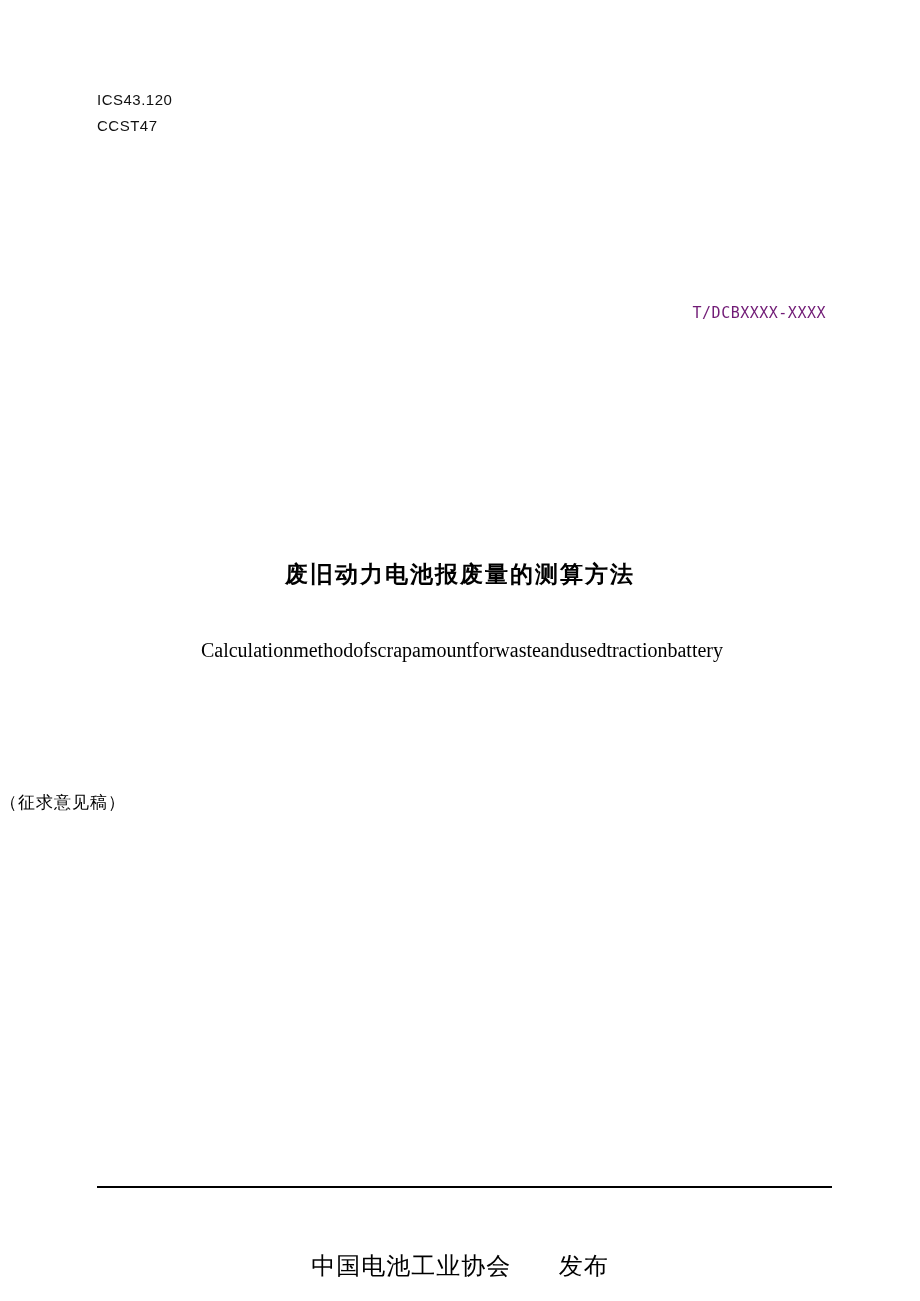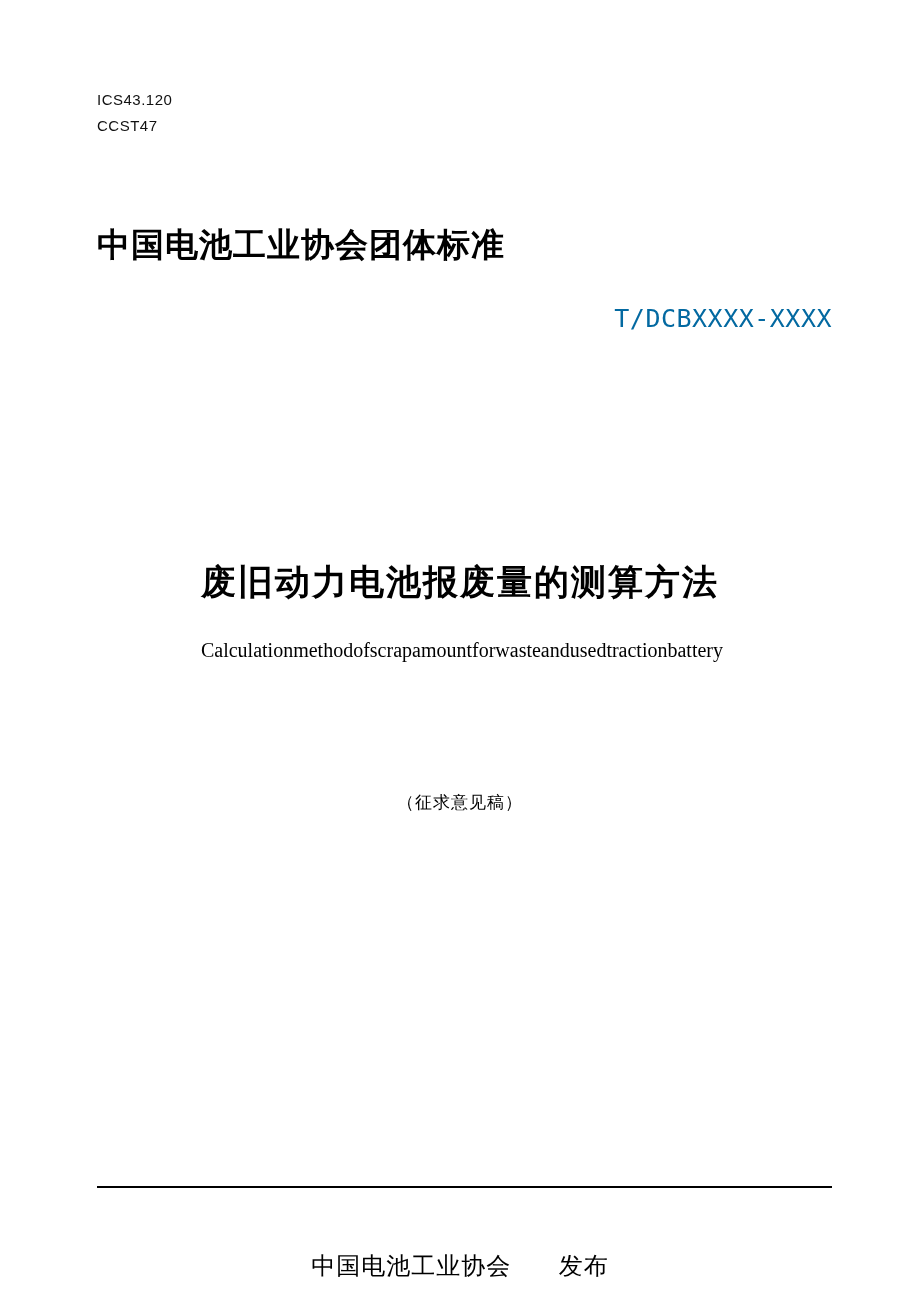--- a/index.html
+++ b/index.html
@@ -42,38 +42,38 @@
     font-size: 33px;
     font-weight: bold;
     letter-spacing: 1px;
     white-space: nowrap;
     color: #000;
   }
 
   
   .std-number {
     position: absolute;
-    right: 88px;
+    right: 94px;
     top: 257px;
     font-family: "DejaVu Sans Mono", monospace;
-    font-size: 25px;
+    font-size: 15px;
     letter-spacing: 0.5px;
     white-space: nowrap;
-    color: #0369a1;
+    color: #701a75;
   }
 
   
   .doc-title {
     position: absolute;
     left: 0;
     right: 0;
     top: 512px;
     text-align: center;
     font-family: "DejaVu Sans", sans-serif;
-    font-size: 35px;
+    font-size: 23px;
     font-weight: bold;
     letter-spacing: 2px;
     color: #000;
   }
 
   
   .doc-title-en {
     position: absolute;
     left: 4px;
     right: 0;
@@ -84,21 +84,20 @@
     letter-spacing: 0px;
     color: #000;
   }
 
   
   .draft-note {
     position: absolute;
     left: 0;
     right: 0;
     top: 744px;
-    text-align: center;
     font-family: "Liberation Serif", serif;
     font-size: 17px;
     letter-spacing: 1px;
     color: #000;
   }
 
   
   .patent-note {
     position: absolute;
     left: 0;
@@ -161,21 +160,20 @@
 </head>
 <body>
 
 <div class="page">
 
   <div class="ics-block">
     <span class="ics-line">ICS43.120</span>
     <span class="ics-line">CCST47</span>
   </div>
 
-  <div class="assoc-title">中国电池工业协会团体标准</div>
 
   <div class="std-number">T/DCBXXXX-XXXX</div>
 
   <div class="doc-title">废旧动力电池报废量的测算方法</div>
 
   <div class="doc-title-en">Calculationmethodofscrapamountforwasteandusedtractionbattery</div>
 
   <div class="draft-note">（征求意见稿）</div>
 
 

